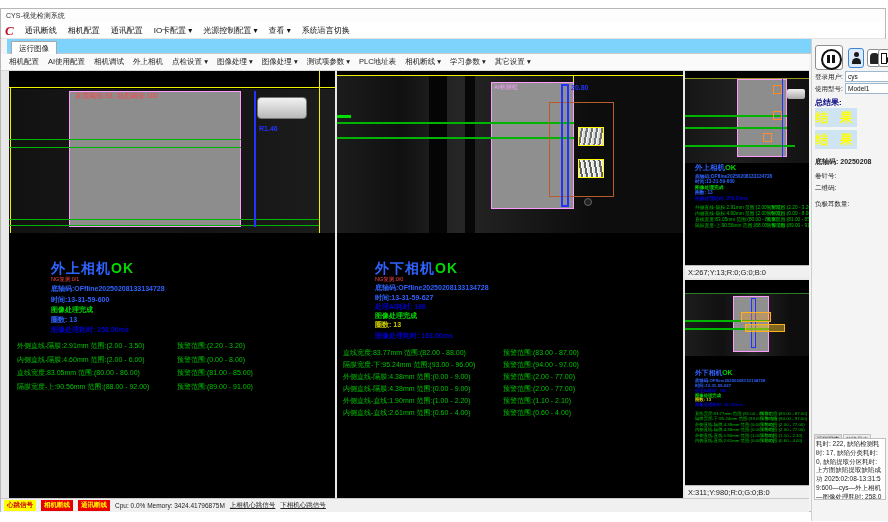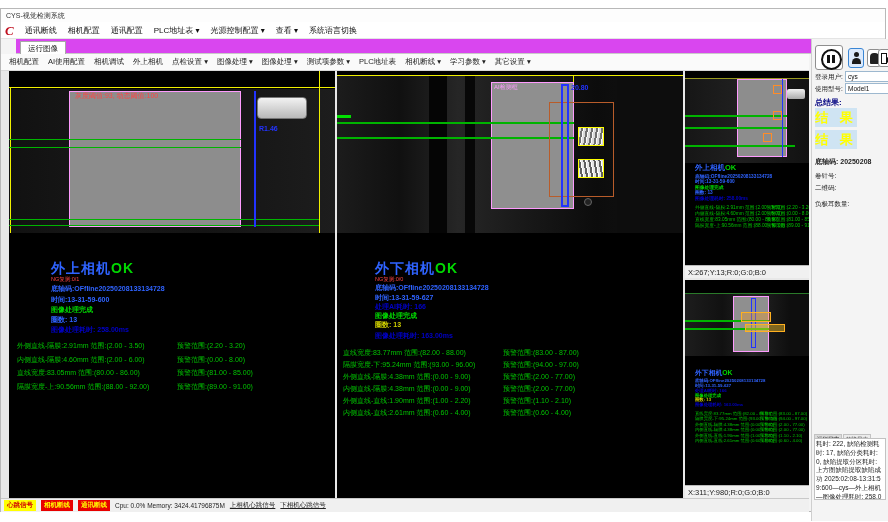--- a/index.html
+++ b/index.html
@@ -6,21 +6,21 @@
   .app{position:relative;width:888px;height:522px;background:#fff;overflow:hidden;
        font-family:"Liberation Sans","DejaVu Sans",sans-serif;-webkit-font-smoothing:antialiased;}
   .abs{position:absolute;}
   .t{position:absolute;white-space:nowrap;line-height:1.1;}
   .win{position:absolute;left:0;top:8px;width:886px;height:504px;background:#f4f4f4;border:1px solid #b8b8b8;box-sizing:border-box;}
   
   .titlebar{position:absolute;left:0;top:0;width:100%;height:13px;background:#fdfdfd;color:#333;font-size:7px;line-height:13px;padding-left:5px;box-sizing:border-box;}
   .menubar{position:absolute;left:0;top:13px;width:100%;height:17px;background:#ffffff;border-bottom:1px solid #e4e4e4;display:flex;align-items:center;gap:11px;padding-left:4px;box-sizing:border-box;}
   .menubar .mi{font-size:8px;color:#111;cursor:default;}
   .logo{font-family:"Liberation Serif",serif;font-style:italic;font-weight:bold;color:#c01020;font-size:13px;line-height:13px;}
-  .tabrow{position:absolute;left:15px;top:30px;width:810px;height:15px;background:#d946ef;border-bottom:1px solid #c9c9c9;box-sizing:border-box;}
+  .tabrow{position:absolute;left:6px;top:30px;width:810px;height:15px;background:#7dd3fc;border-bottom:1px solid #c9c9c9;box-sizing:border-box;}
   .tab{position:absolute;left:4px;top:2px;height:13px;background:#fff;border:1px solid #a8a8a8;border-bottom:none;font-size:7.5px;line-height:13px;padding:0 7px;color:#111;}
   .toolbar{position:absolute;left:0;top:45px;width:808px;height:17px;background:#fafafa;border-bottom:1px solid #d8d8d8;display:flex;align-items:center;gap:9px;padding-left:8px;box-sizing:border-box;}
   .toolbar .ti{font-size:7.5px;color:#222;}
   .mainbg{position:absolute;left:0;top:62px;width:808px;height:427px;background:#e8e8e8;}
   
   .view{position:absolute;background:#000;overflow:hidden;}
   .vstat{position:absolute;left:0;bottom:0;width:100%;height:13px;background:#f0f0f0;border-top:1px solid #bbb;font-size:7.5px;color:#222;line-height:13px;padding-left:3px;box-sizing:border-box;}
   .ln{position:absolute;}
   .rect{position:absolute;box-sizing:border-box;}
   
@@ -65,21 +65,21 @@
 
     <div class="titlebar">
       <span>CYS-视觉检测系统</span>
     </div>
 
     <div class="menubar">
       <span class="logo">C</span>
       <span class="mi">通讯断线</span>
       <span class="mi">相机配置</span>
       <span class="mi">通讯配置</span>
-      <span class="mi">PLC地址表 ▾</span>
+      <span class="mi">IO卡配置 ▾</span>
       <span class="mi">光源控制配置 ▾</span>
       <span class="mi">查看 ▾</span>
       <span class="mi">系统语言切换</span>
     </div>
 
     <div class="tabrow">
       <div class="tab">运行图像</div>
     </div>
 
     <div class="toolbar">

